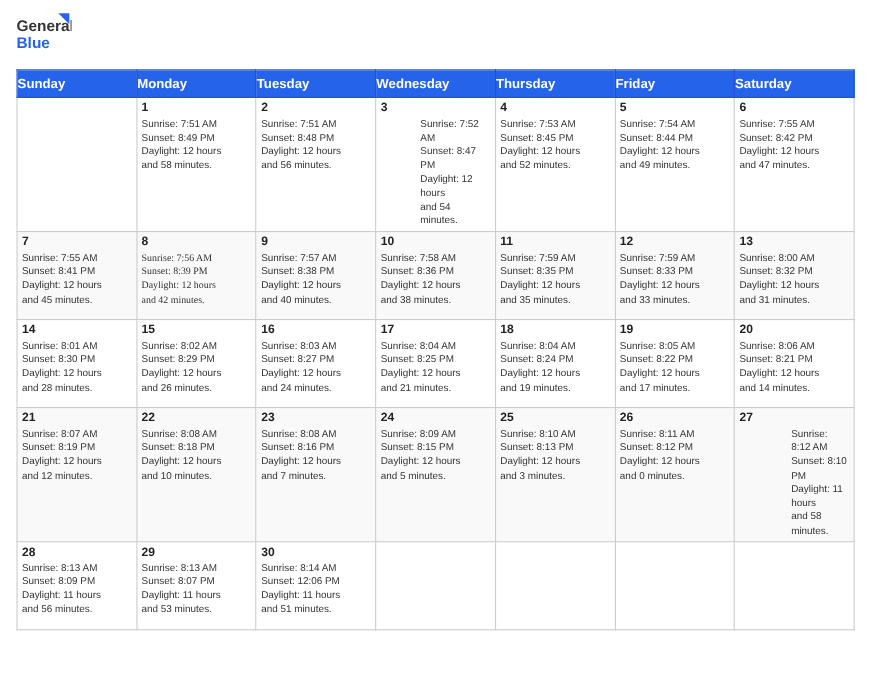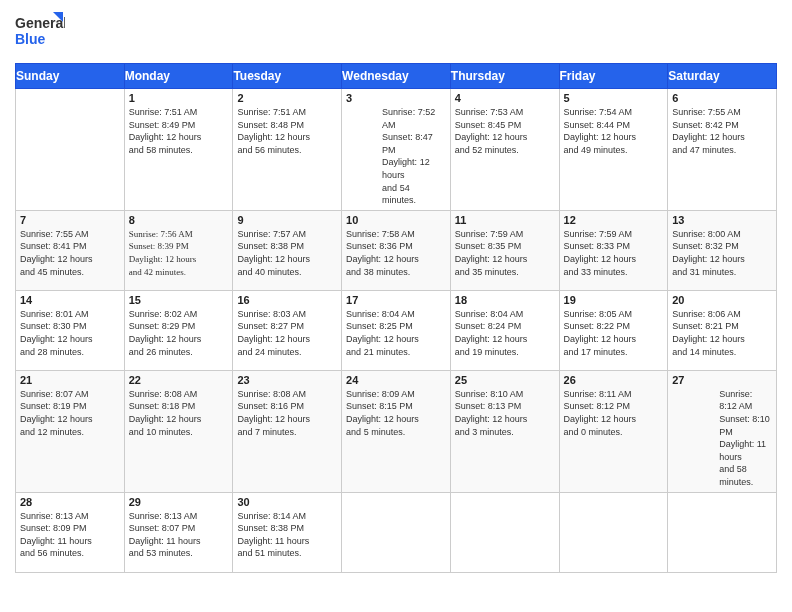--- a/index.html
+++ b/index.html
@@ -321,21 +321,21 @@
           <td>
             <span class="day-number">29</span>
             <div class="day-info" style="white-space: pre-line;">Sunrise: 8:13 AM
 Sunset: 8:07 PM
 Daylight: 11 hours
 and 53 minutes.</div>
           </td>
           <td>
             <span class="day-number">30</span>
             <div class="day-info" style="white-space: pre-line;">Sunrise: 8:14 AM
-Sunset: 8:38 PM
+Sunset: 12:06 PM
 Daylight: 11 hours
 and 51 minutes.</div>
           </td>
           <td class="empty-cell"></td>
           <td class="empty-cell"></td>
           <td class="empty-cell"></td>
           <td class="empty-cell"></td>
         </tr>
       </tbody>
   </table>

